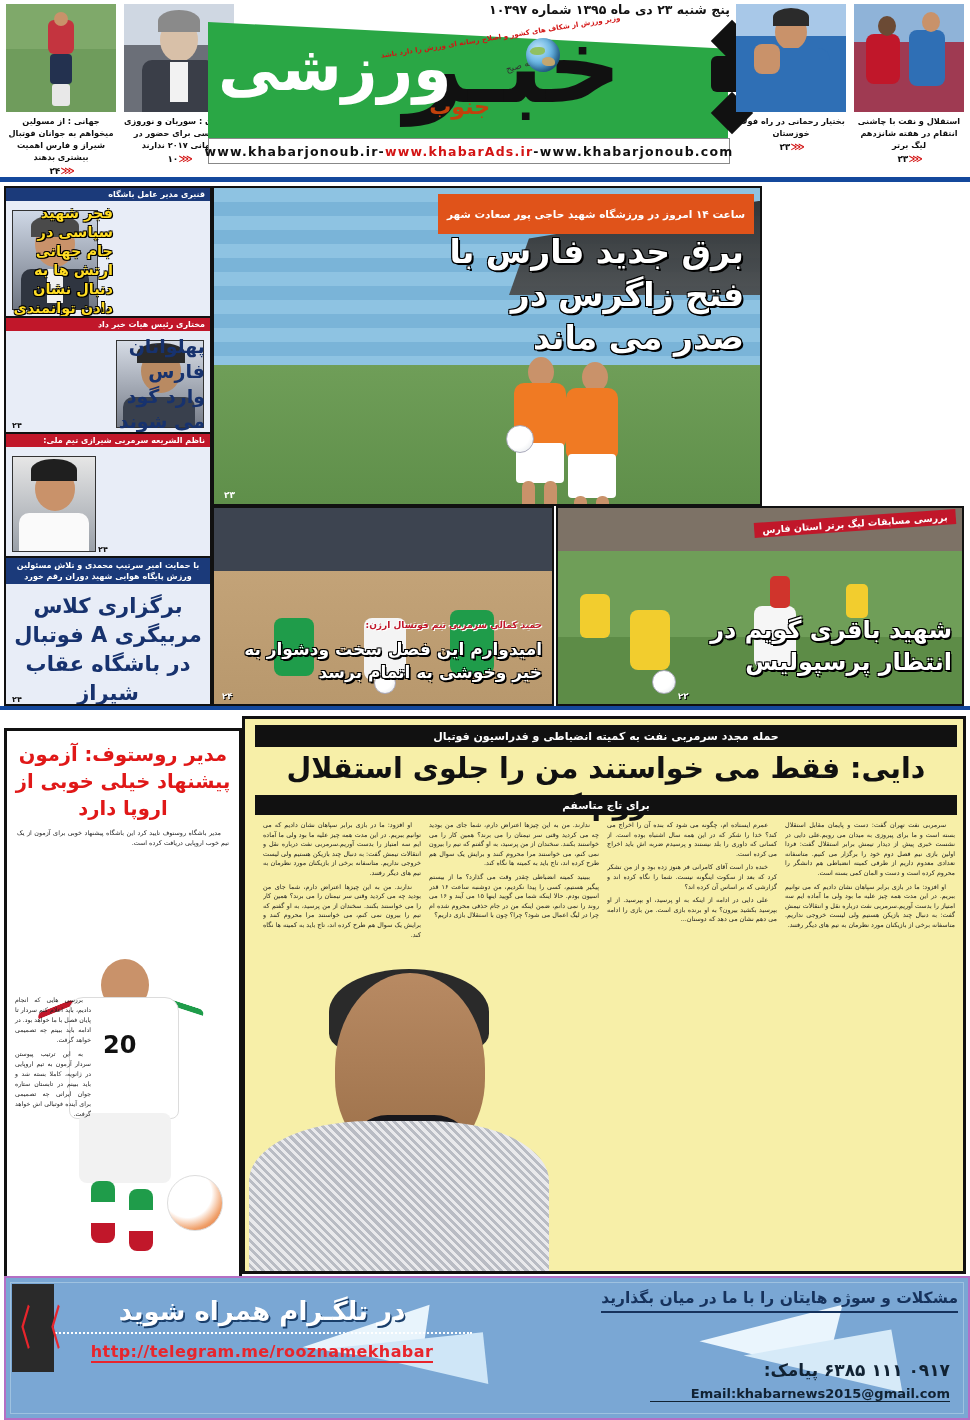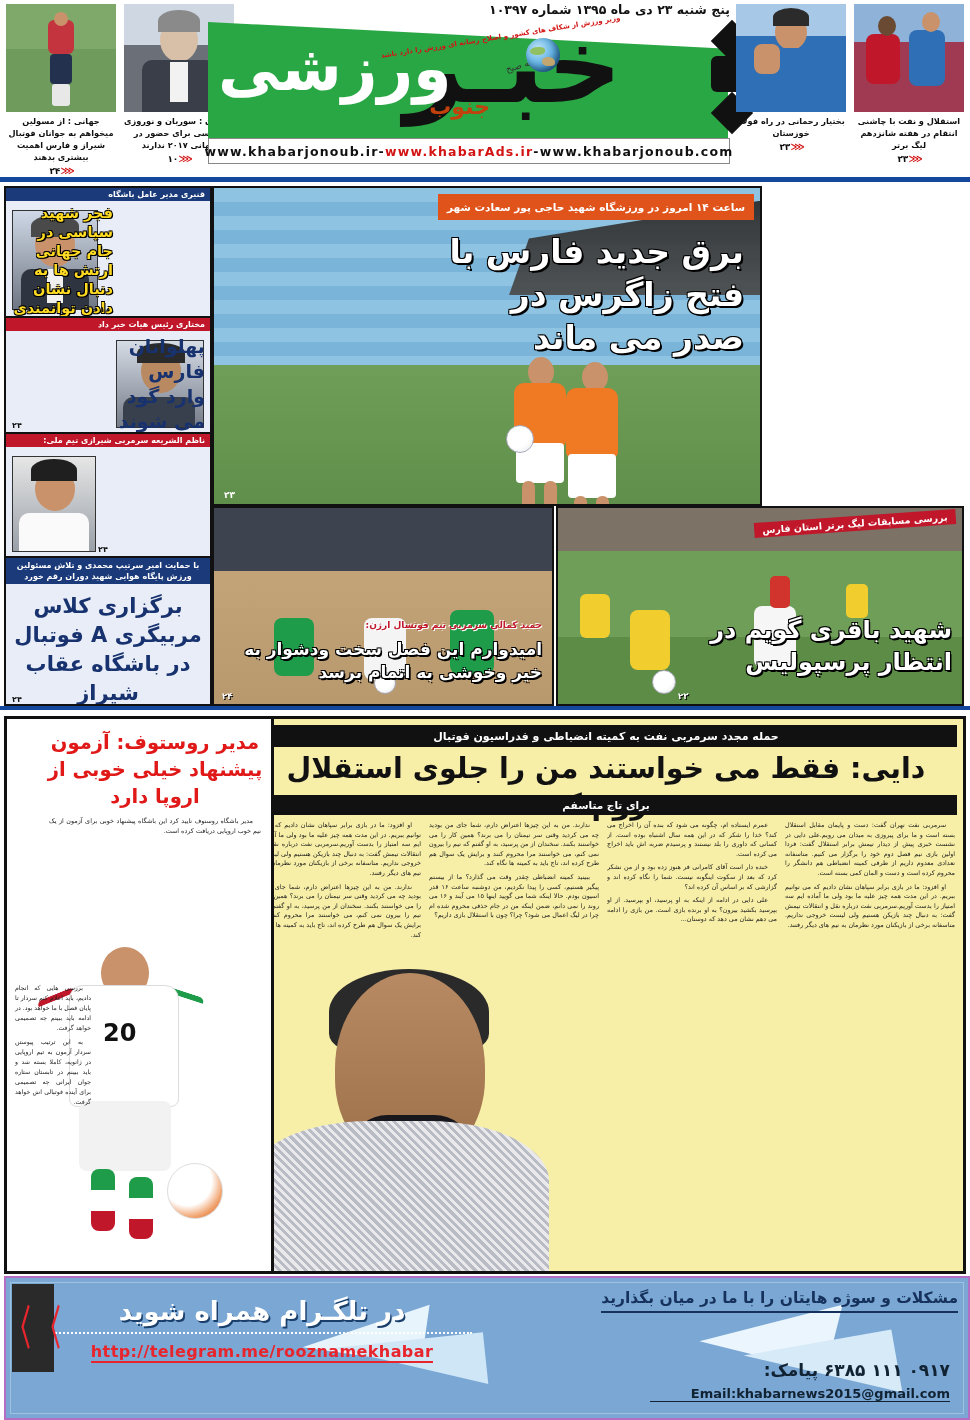--- a/index.html
+++ b/index.html
@@ -63,21 +63,21 @@
   .hero{position:absolute;left:212px;top:186px;width:546px;height:316px;
         border:2px solid #111;overflow:hidden;background:#9ec6e0;}
   .hero-pitch{position:absolute;left:0;bottom:0;width:100%;height:44%;
         background:linear-gradient(#6f9e58,#5f8f4a);}
   .hero-stand{position:absolute;left:0;top:0;width:100%;height:58%;
         background:repeating-linear-gradient(180deg,#8ec3e2 0 14px,#7ab4d8 14px 28px);}
   .hero-roof{position:absolute;right:0;top:4%;width:46%;height:30%;
         background:linear-gradient(#2b2b2b,#4a4a4a);
         clip-path:polygon(8% 40%,100% 0,100% 100%,0 100%);opacity:.92;}
   .hero-kicker{position:absolute;right:6px;top:6px;background:#e0531a;color:#fff;
-        font-size:10.5px;font-weight:bold;padding:7px 9px;white-space:nowrap;text-align:center;}
+        font-size:10.5px;font-weight:bold;padding:14px 9px;white-space:nowrap;text-align:center;}
   .hero-title{position:absolute;right:16px;top:42px;width:300px;text-align:right;
         font-size:33px;line-height:43px;font-weight:bold;color:#fff;
         text-shadow:2px 2px 0 #000,-1px -1px 0 #000,1px -1px 0 #000,-1px 1px 0 #000;}
   .hero-pg{position:absolute;left:10px;bottom:4px;font-size:9px;color:#fff;font-weight:bold;}
   .player{position:absolute;bottom:8%;}
   .p-shirt{position:absolute;width:52px;height:64px;background:#f07a23;border-radius:10px 10px 6px 6px;}
   .p-shorts{position:absolute;width:48px;height:40px;background:#fff;border-radius:4px;}
   .p-head{position:absolute;width:26px;height:30px;background:#c9926a;border-radius:50%;}
   .p-leg{position:absolute;width:13px;height:44px;background:#c9926a;border-radius:6px;}
   .ball{position:absolute;width:26px;height:26px;border-radius:50%;
@@ -136,22 +136,22 @@
   .daei-jacket{position:absolute;left:0;bottom:0;width:300px;height:150px;
         background:repeating-linear-gradient(45deg,#e9e9ec 0 3px,#b9bcc4 3px 6px);
         border-radius:40% 40% 0 0;}
   .daei-head{position:absolute;left:86px;bottom:108px;width:150px;height:190px;
         background:linear-gradient(#b88a63,#9c7049);border-radius:52% 52% 46% 46%;}
   .daei-hair{position:absolute;left:80px;bottom:216px;width:160px;height:86px;
         background:#2a2a2a;border-radius:60% 60% 30% 30%;}
   .daei-shirt{position:absolute;left:104px;bottom:60px;width:116px;height:96px;
         background:#17171c;border-radius:30% 30% 0 0;}
 
-  .right-art{position:absolute;left:0;top:0;width:232px;height:552px;
-        border:3px solid #111;background:#fff;overflow:hidden;padding-left:32px;}
+  .right-art{position:absolute;left:0;top:12px;width:232px;height:552px;
+        border:3px solid #111;background:#fff;overflow:hidden;}
   .rart-head{margin:10px 8px 6px;text-align:center;color:#e01818;font-weight:bold;
         font-size:19.5px;line-height:27px;}
   .rart-body{margin:0 10px;font-size:6.4px;line-height:10px;text-align:justify;color:#222;}
   .rart-body p{margin:0 0 4px;text-indent:8px;}
   .rart-photo{position:absolute;left:0;bottom:0;width:232px;height:330px;overflow:hidden;}
   .ir-shirt{position:absolute;left:62px;top:44px;width:108px;height:120px;background:#fff;
         border:1px solid #dcdcdc;border-radius:14px 14px 8px 8px;}
   .ir-sleeve-l{position:absolute;left:34px;top:52px;width:40px;height:26px;background:#fff;
         border-top:6px solid #c1172a;transform:rotate(-22deg);border-radius:6px;}
   .ir-sleeve-r{position:absolute;left:152px;top:50px;width:42px;height:26px;background:#fff;

